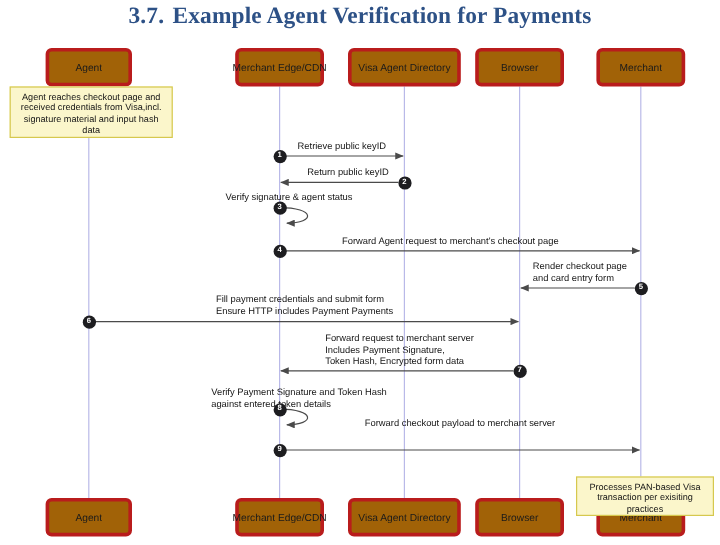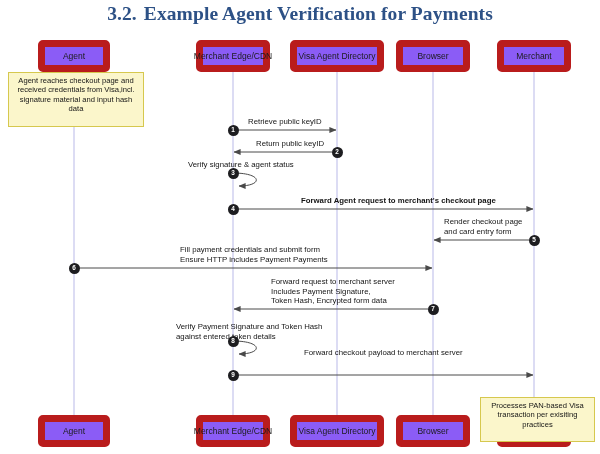--- a/index.html
+++ b/index.html
@@ -37,37 +37,37 @@
 
   svg#diagram {
     position: absolute;
     left: 0; top: 0;
     width: 600px; height: 454px;
   }
 
   .lifeline-box {
     position: absolute;
     box-sizing: border-box;
-    background: #8b5cf6;
-    border: 7px solid #b91c1c;
+    background: #a16207;
+    border: 3px solid #b91c1c;
     border-radius: 5px;
     height: 32px;
     display: flex;
     align-items: center;
     justify-content: center;
     font-size: 8.5px;
     color: #1b1b1b;
     white-space: nowrap;
   }
   .note {
     position: absolute;
     box-sizing: border-box;
     background: #fbf6cb;
     border: 1px solid #d6c84e;
-    padding: 3px 4px 12px 4px;
+    padding: 3px 4px 0 4px;
     font-size: 7.6px;
     line-height: 9.4px;
     color: #151515;
     text-align: center;
   }
   .msg-label {
     position: absolute;
     font-size: 7.8px;
     line-height: 9.6px;
     color: #151515;
@@ -86,21 +86,21 @@
     justify-content: center;
     line-height: 1;
   }
 </style>
 </head>
 <body>
 
 <div id="page">
 
   <div class="title">
-    <span class="secnum">3.2.</span><span>Example Agent Verification for Payments</span>
+    <span class="secnum">3.7.</span><span>Example Agent Verification for Payments</span>
   </div>
 
   <svg id="diagram" viewBox="0 0 600 454">
     <defs>
       <marker id="arrowhead" markerWidth="7" markerHeight="6" refX="6.6" refY="3" orient="auto" markerUnits="userSpaceOnUse">
         <path d="M0,0 L7,3 L0,6 z" fill="#4a4a4a"></path>
       </marker>
     </defs>
     <g id="lifelines-layer">
         <line x1="74" x2="74" y1="72" y2="415" stroke="#b9b9e8" stroke-width="1"></line>
@@ -160,21 +160,21 @@
       <div class="note" style="left: 8px; top: 72px; width: 136px; min-height: 32px;">Agent reaches checkout page
 and received credentials from Visa,incl.
 signature material and input hash data</div>
       <div class="note" style="left: 480px; top: 379px; width: 115px; min-height: 24px; margin-top: 18px;">Processes PAN-based Visa
 transaction per exisiting practices</div>
     </div>
   <div id="labels-layer">
       <div class="msg-label" style="left: 248px; top: 117px; width: auto; white-space: pre;">Retrieve public keyID</div>
       <div class="msg-label" style="left: 256px; top: 139px; width: auto; white-space: pre;">Return public keyID</div>
       <div class="msg-label" style="left: 188px; top: 160px; width: auto; white-space: pre;">Verify signature &amp; agent status</div>
-      <div class="msg-label" style="left: 301px; top: 196px; width: auto; white-space: pre; font-weight: bold;">Forward Agent request to merchant's checkout page</div>
+      <div class="msg-label" style="left: 285px; top: 196px; width: auto; white-space: pre;">Forward Agent request to merchant's checkout page</div>
       <div class="msg-label" style="left: 444px; top: 217px; width: auto; white-space: pre;">Render checkout page
 and card entry form</div>
       <div class="msg-label" style="left: 180px; top: 245px; width: auto; white-space: pre;">Fill payment credentials and submit form
 Ensure HTTP includes Payment Payments</div>
       <div class="msg-label" style="left: 271px; top: 277px; width: auto; white-space: pre;">Forward request to merchant server
 Includes Payment Signature,
 Token Hash, Encrypted form data</div>
       <div class="msg-label" style="left: 176px; top: 322px; width: auto; white-space: pre;">Verify Payment Signature and Token Hash
 against entered token details</div>
       <div class="msg-label" style="left: 304px; top: 348px; width: auto; white-space: pre;">Forward checkout payload to merchant server</div>

